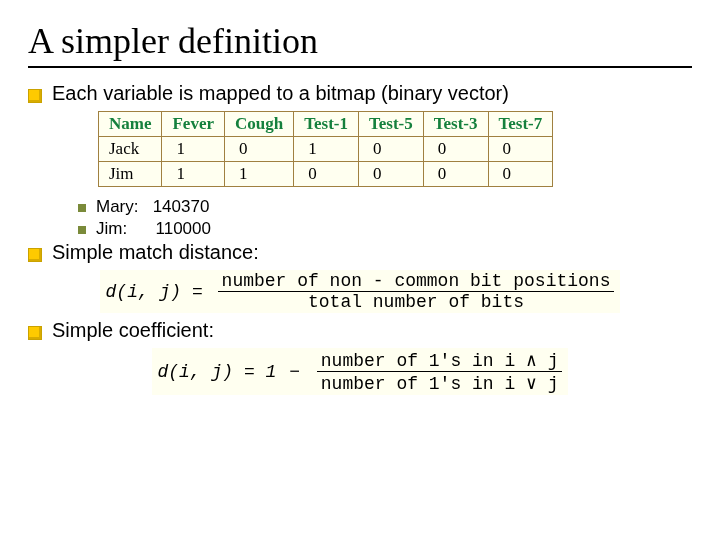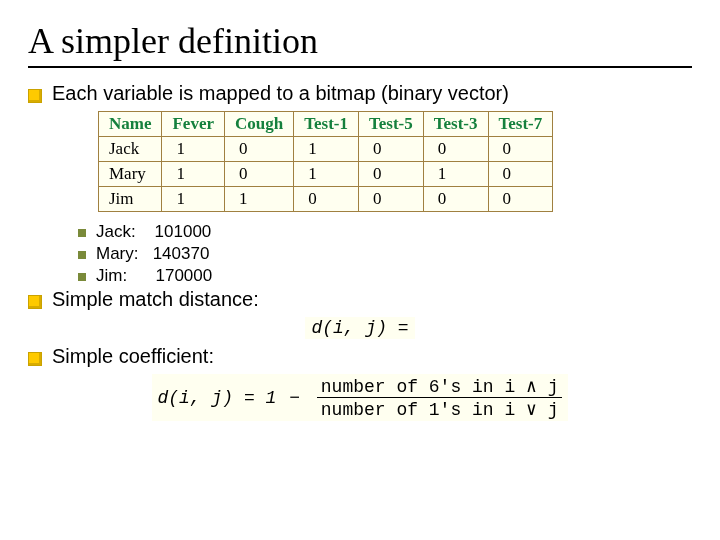--- a/index.html
+++ b/index.html
@@ -152,74 +152,65 @@
       <tr>
         <td>Jack</td>
         <td class="c">1</td>
         <td class="c">0</td>
         <td class="c">1</td>
         <td class="c">0</td>
         <td class="c">0</td>
         <td class="c">0</td>
       </tr>
       <tr>
-        <td>Mary</td>
-        <td class="c">1</td>
-        <td class="c">0</td>
-        <td class="c">1</td>
-        <td class="c">0</td>
-        <td class="c">1</td>
-        <td class="c">0</td>
-      </tr>
-      <tr>
         <td>Jim</td>
         <td class="c">1</td>
         <td class="c">1</td>
         <td class="c">0</td>
         <td class="c">0</td>
         <td class="c">0</td>
         <td class="c">0</td>
       </tr>
     </tbody>
       </table>
   </div>
 
   <div class="bullet-n">
     <span class="sq"></span>
-    <span class="txt">Jack:    101000</span>
+    <span class="txt">Mary:   140370</span>
   </div>
   <div class="bullet-n">
     <span class="sq"></span>
-    <span class="txt">Mary:   140370</span>
-  </div>
-  <div class="bullet-n">
-    <span class="sq"></span>
-    <span class="txt">Jim:      170000</span>
+    <span class="txt">Jim:      110000</span>
   </div>
 
   <div class="bullet-p sp-top">
     <span class="sq"></span>
     <span class="txt">Simple match distance:</span>
   </div>
 
   <div class="formula-block">
     <span class="formula">
       <span class="lead">d(i, j) = </span>
+      <span class="frac">
+        <span class="num">number of non - common bit positions</span>
+        <span class="den">total number of bits</span>
+      </span>
     </span>
   </div>
 
   <div class="bullet-p sp-top">
     <span class="sq"></span>
     <span class="txt">Simple coefficient:</span>
   </div>
 
   <div class="formula-block">
     <span class="formula">
       <span class="lead">d(i, j) = 1</span>
       <span class="minus">−</span>
       <span class="frac">
-        <span class="num">number of 6's in i ∧ j</span>
+        <span class="num">number of 1's in i ∧ j</span>
         <span class="den">number of 1's in i ∨ j</span>
       </span>
     </span>
   </div>
 
 </div>
 
 </body></html>

